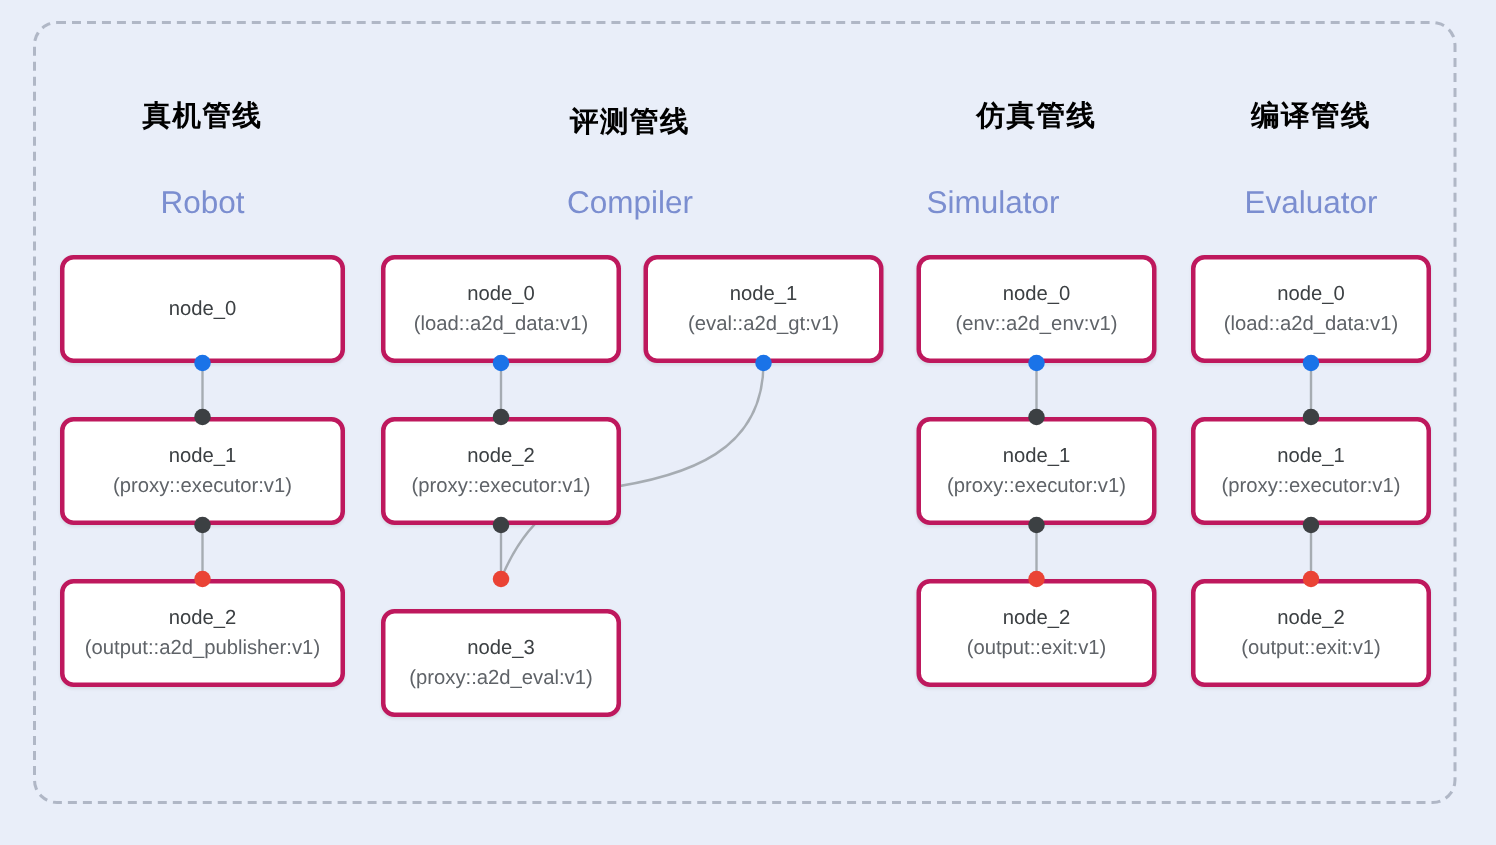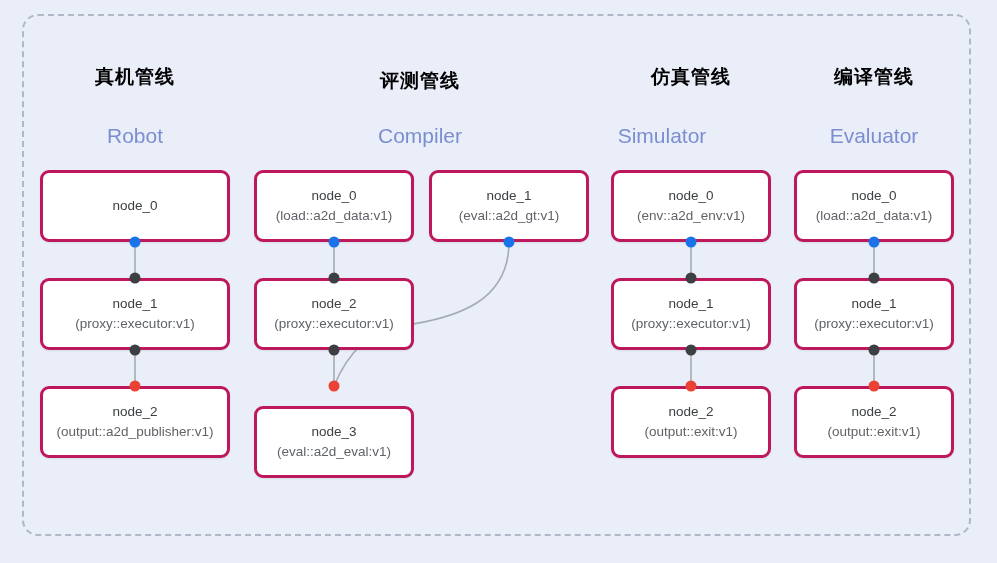--- a/index.html
+++ b/index.html
@@ -131,21 +131,21 @@
   <div class="node" style="left:429px;top:170px;width:160px;height:72px;">
     <span class="n-name">node_1</span>
     <span class="n-type">(eval::a2d_gt:v1)</span>
   </div>
   <div class="node" style="left:254px;top:278px;width:160px;height:72px;">
     <span class="n-name">node_2</span>
     <span class="n-type">(proxy::executor:v1)</span>
   </div>
   <div class="node" style="left:254px;top:406px;width:160px;height:72px;">
     <span class="n-name">node_3</span>
-    <span class="n-type">(eval::a2d_eval:v1)</span>
+    <span class="n-type">(proxy::a2d_eval:v1)</span>
   </div>
   <div class="dot blue" style="left:334px;top:242px;"></div>
   <div class="dot blue" style="left:509px;top:242px;"></div>
   <div class="dot dark" style="left:334px;top:278px;"></div>
   <div class="dot dark" style="left:334px;top:350px;"></div>
   <div class="dot red" style="left:334px;top:386px;"></div>
 
   <div class="col-title" style="left:591px;top:64px;width:200px;">仿真管线</div>
   <div class="col-sub" style="left:562px;top:124px;width:200px;">Simulator</div>
 

